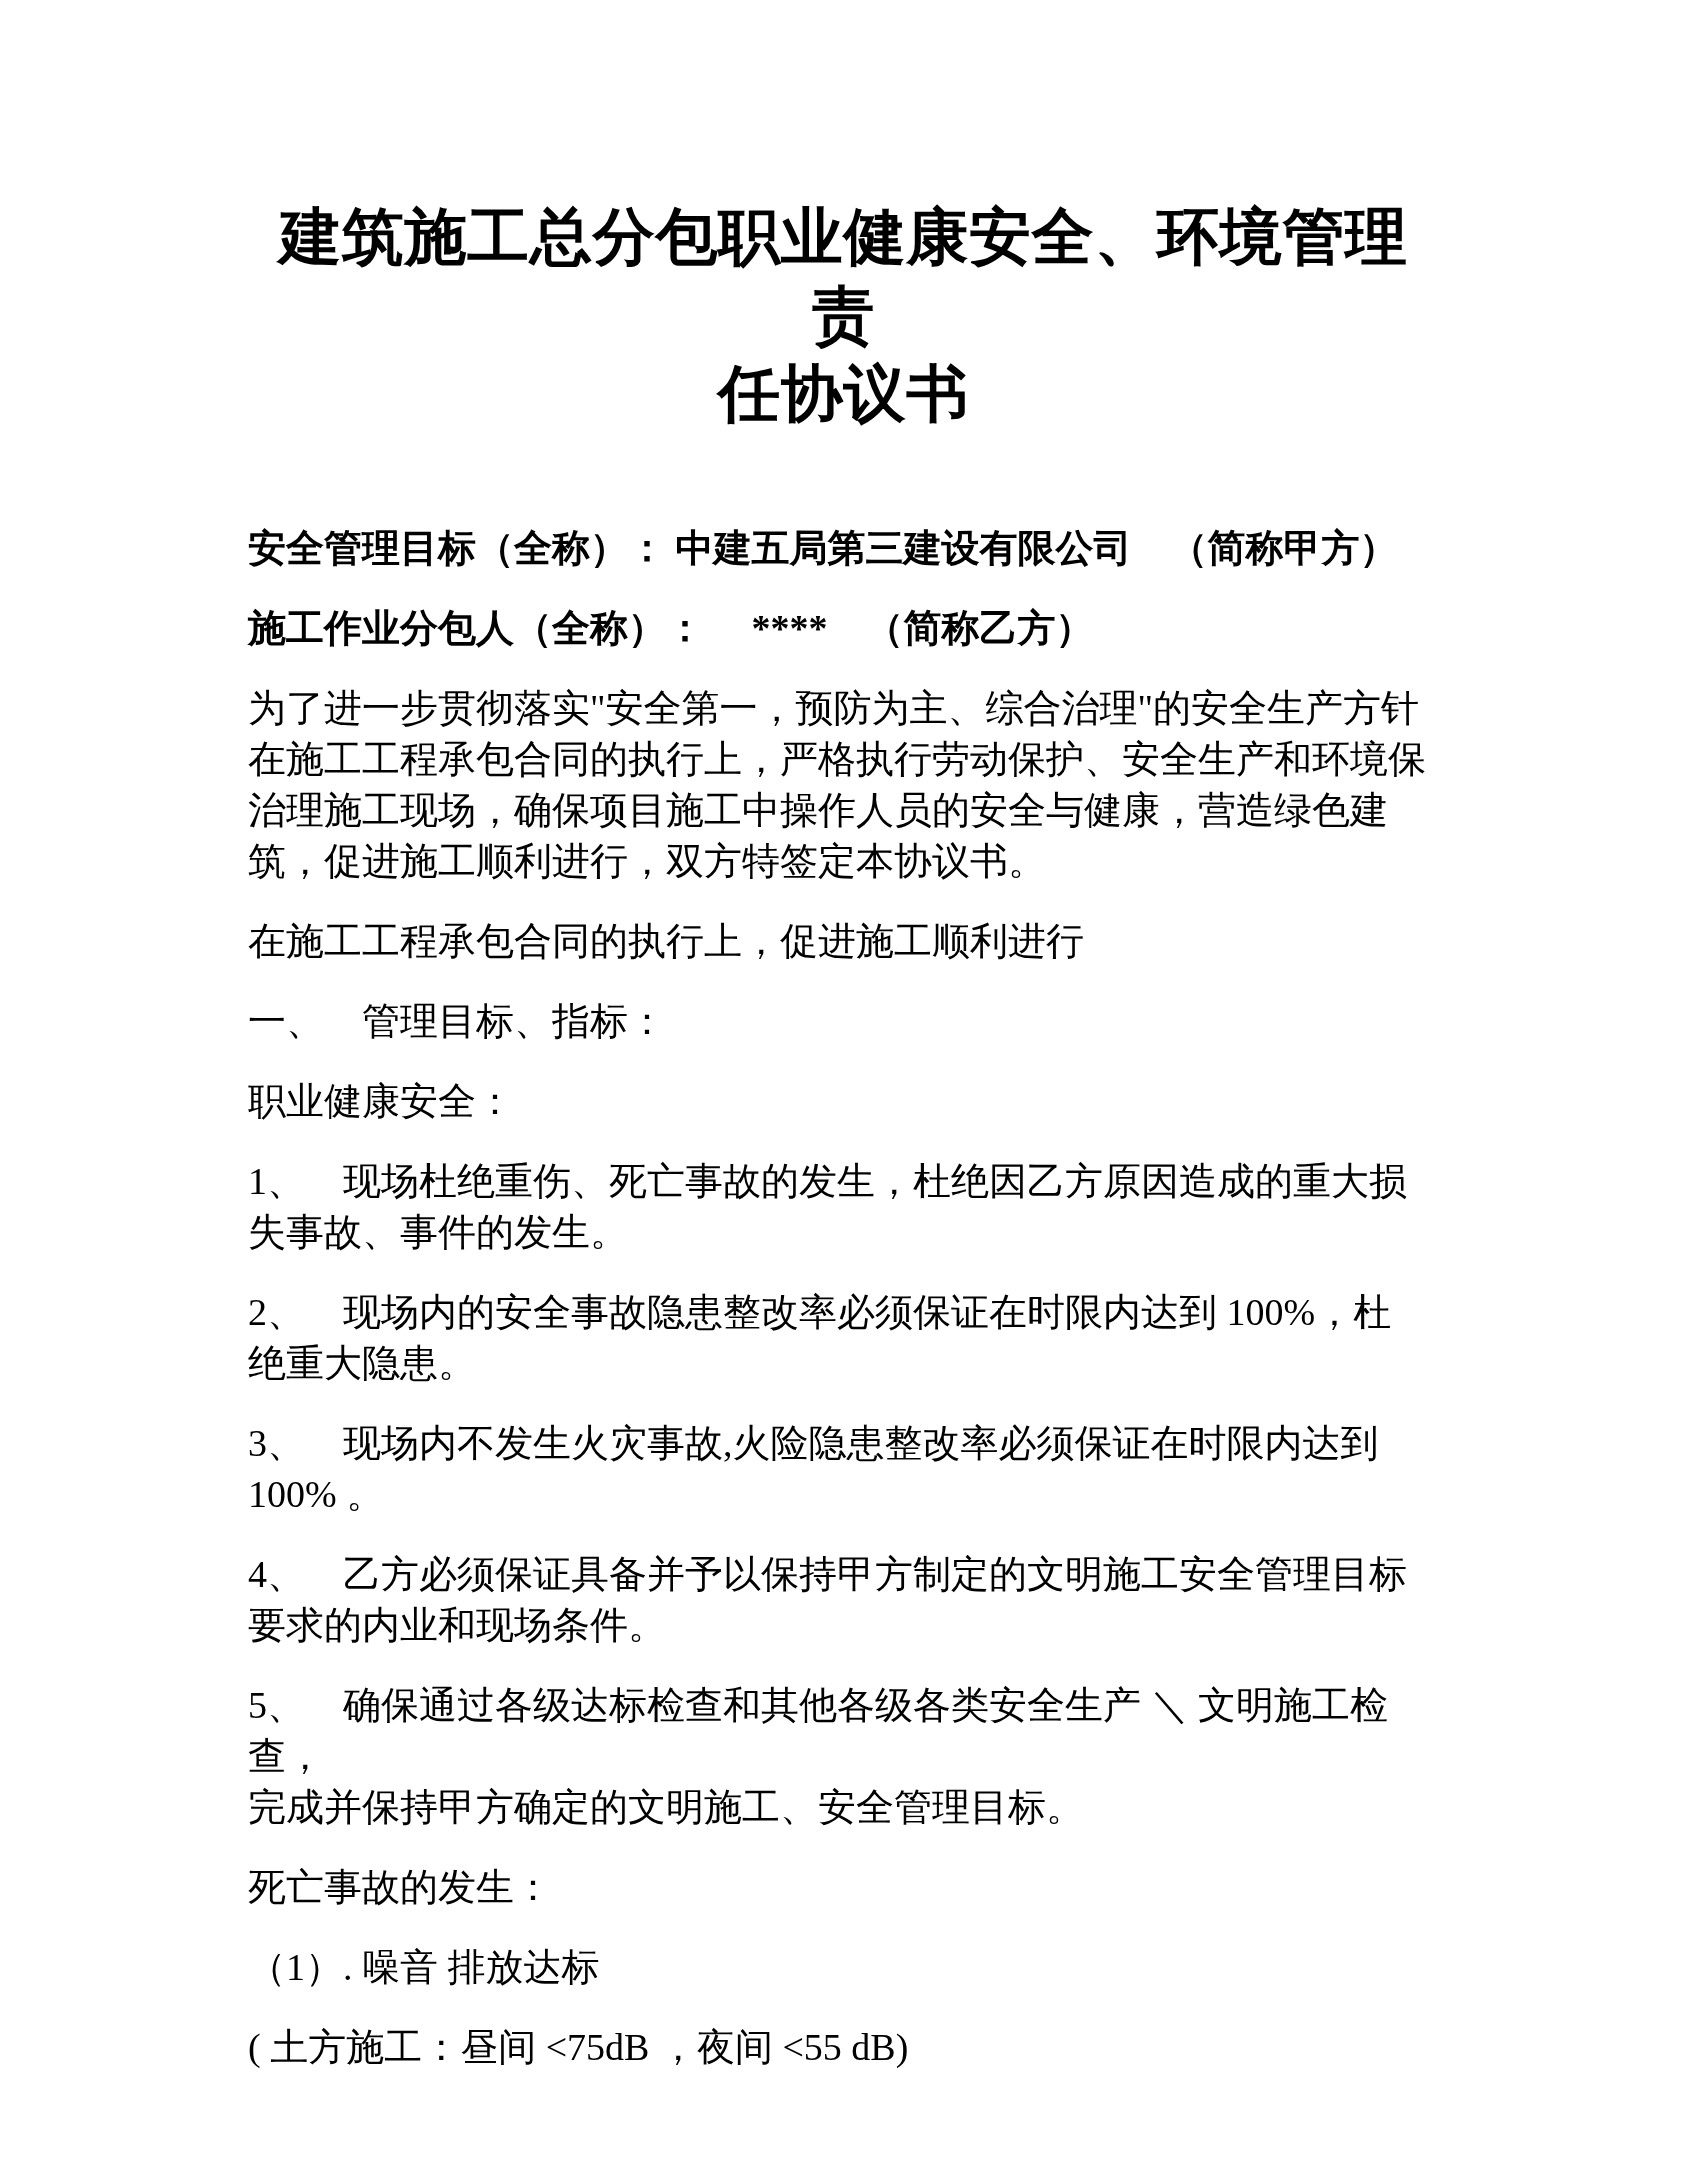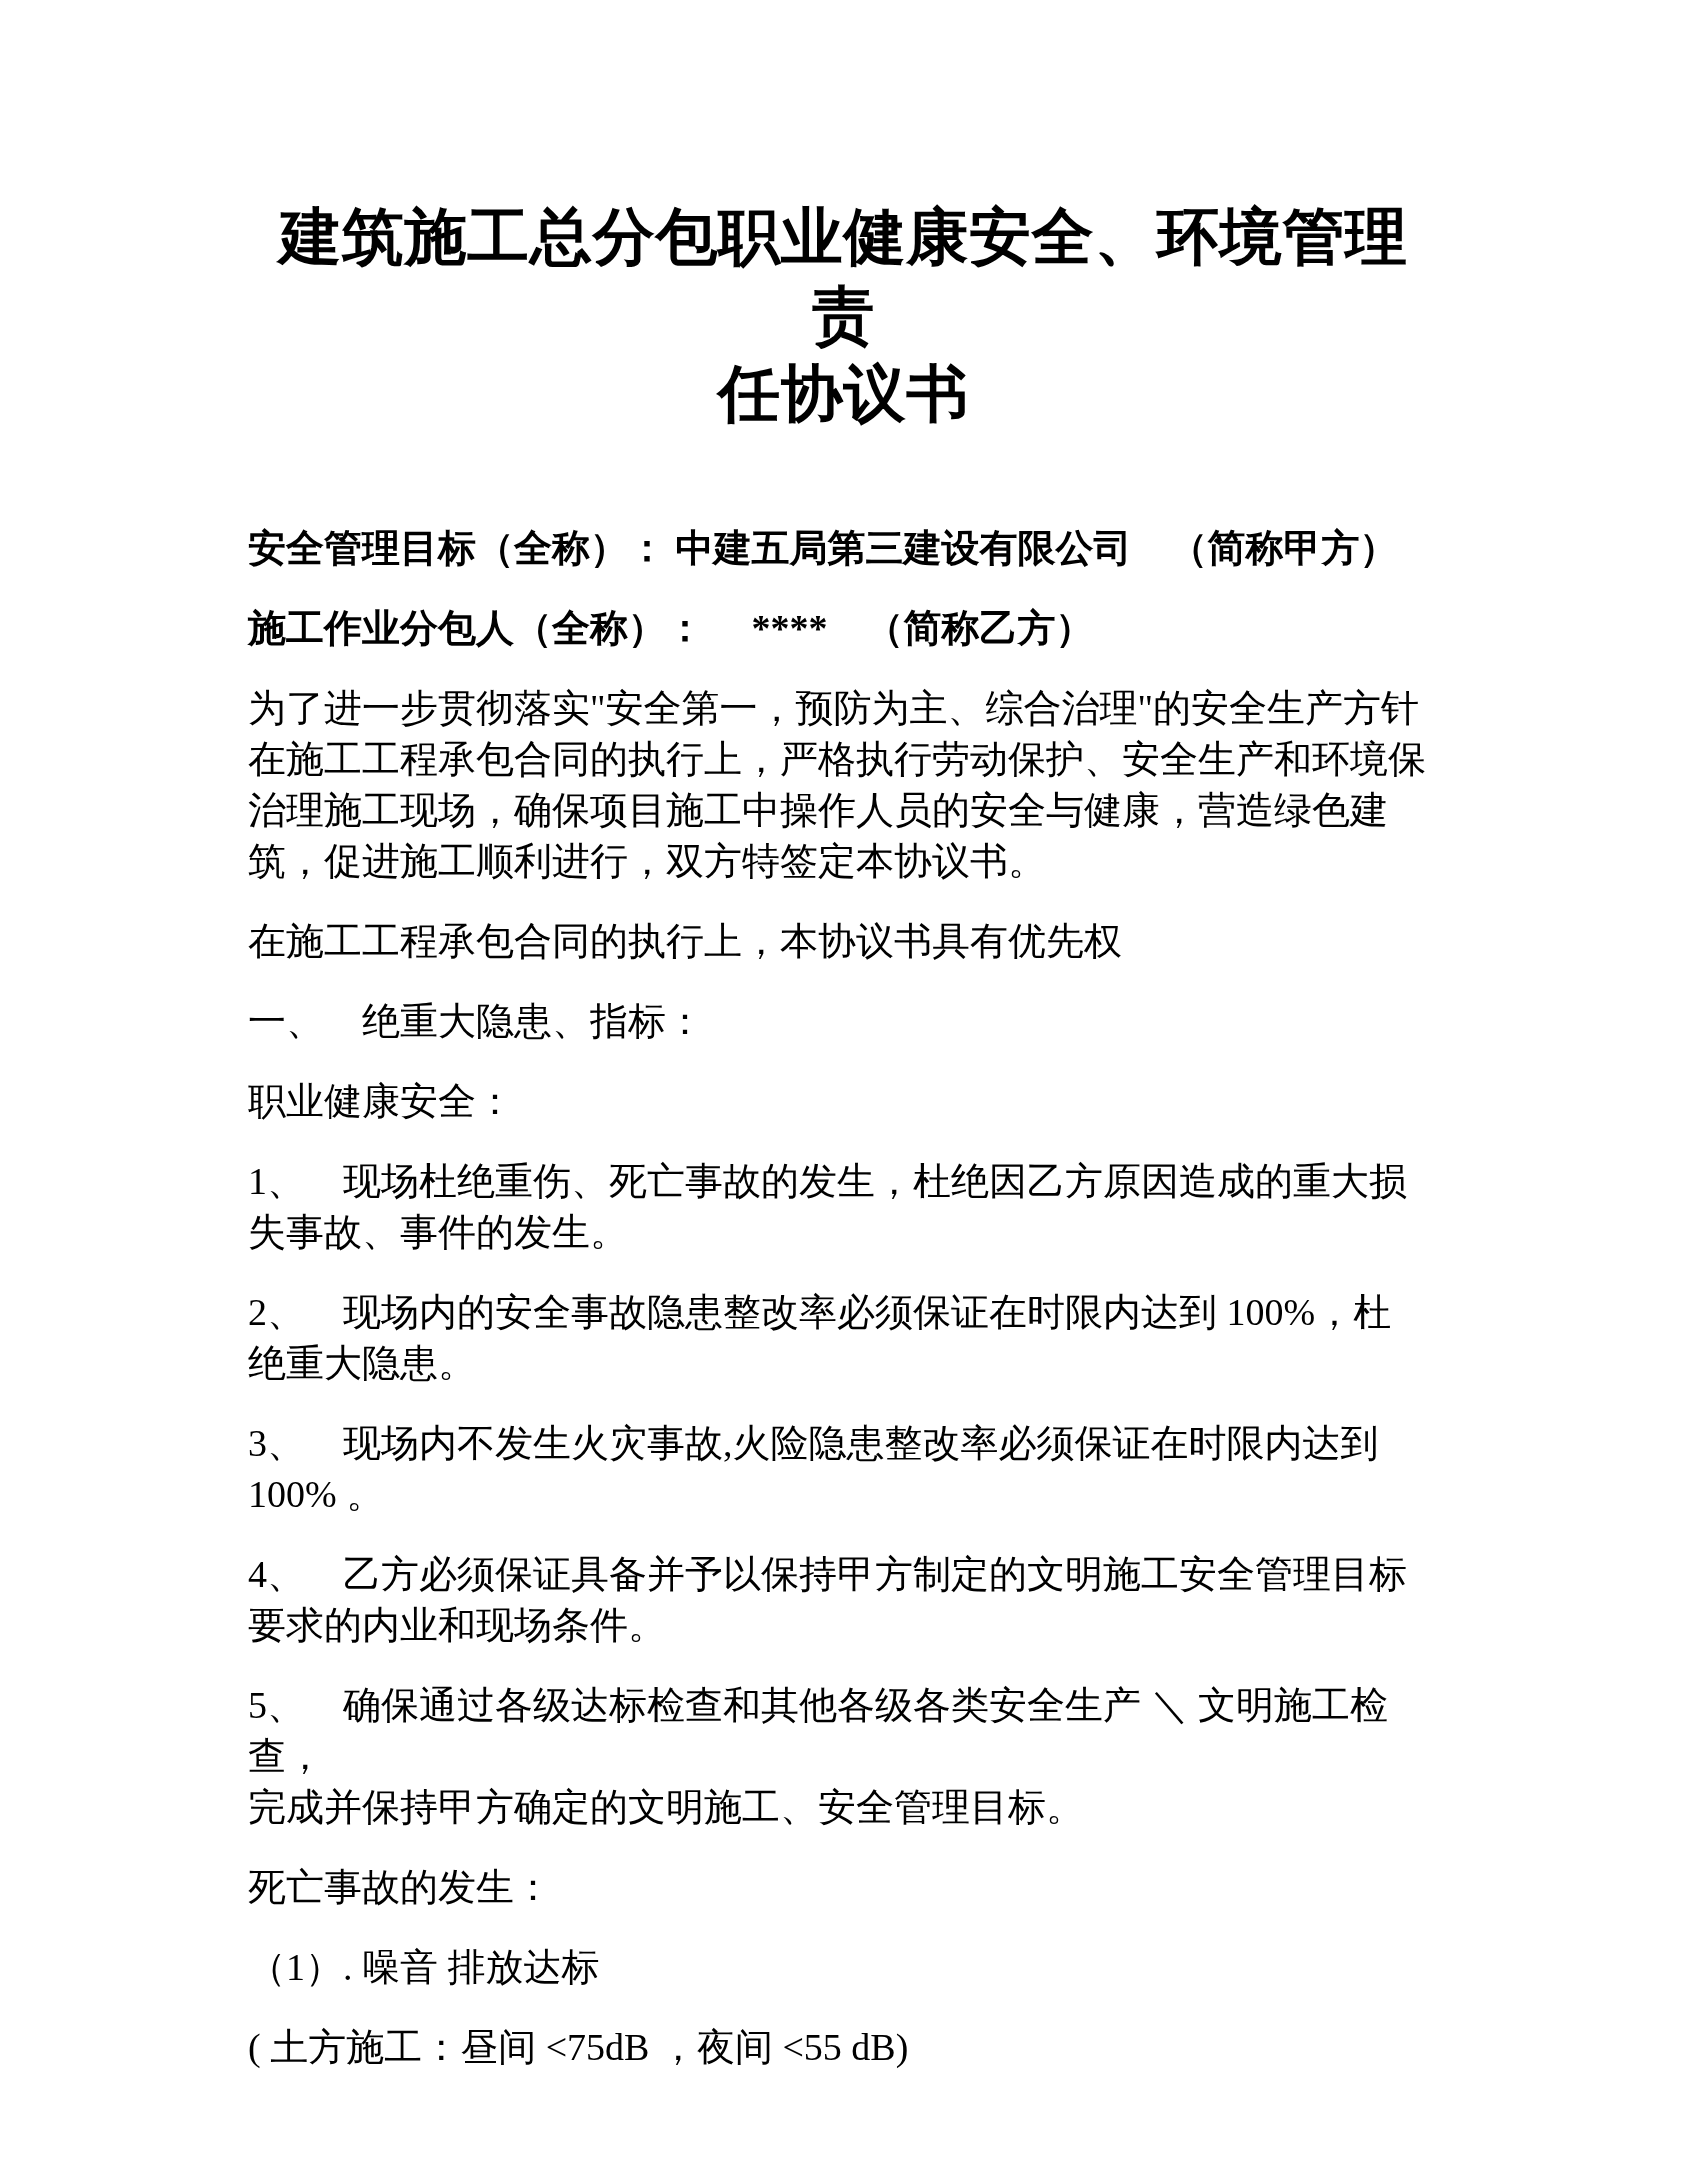--- a/index.html
+++ b/index.html
@@ -58,25 +58,25 @@
     </p>
 
     <p class="para">
       <span class="line">为了进一步贯彻落实"安全第一，预防为主、综合治理"的安全生产方针</span>
       <span class="line">在施工工程承包合同的执行上，严格执行劳动保护、安全生产和环境保</span>
       <span class="line">治理施工现场，确保项目施工中操作人员的安全与健康，营造绿色建</span>
       <span class="line">筑，促进施工顺利进行，双方特签定本协议书。</span>
     </p>
 
     <p class="para">
-      <span class="line">在施工工程承包合同的执行上，本协议书具有优先权</span>
+      <span class="line">在施工工程承包合同的执行上，促进施工顺利进行</span>
     </p>
 
     <p class="para">
-      <span class="line">一、　绝重大隐患、指标：</span>
+      <span class="line">一、　管理目标、指标：</span>
     </p>
 
     <p class="para">
       <span class="line">职业健康安全：</span>
     </p>
 
     <p class="para">
       <span class="line">1、　现场杜绝重伤、死亡事故的发生，杜绝因乙方原因造成的重大损</span>
       <span class="line">失事故、事件的发生。</span>
     </p>

